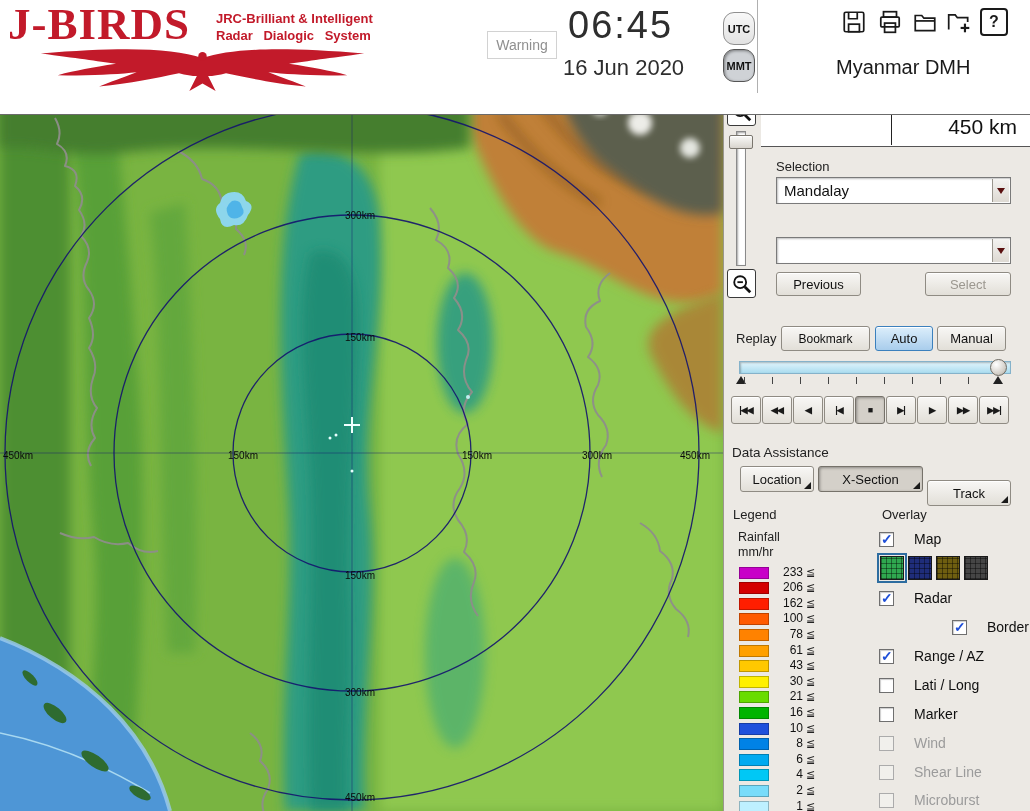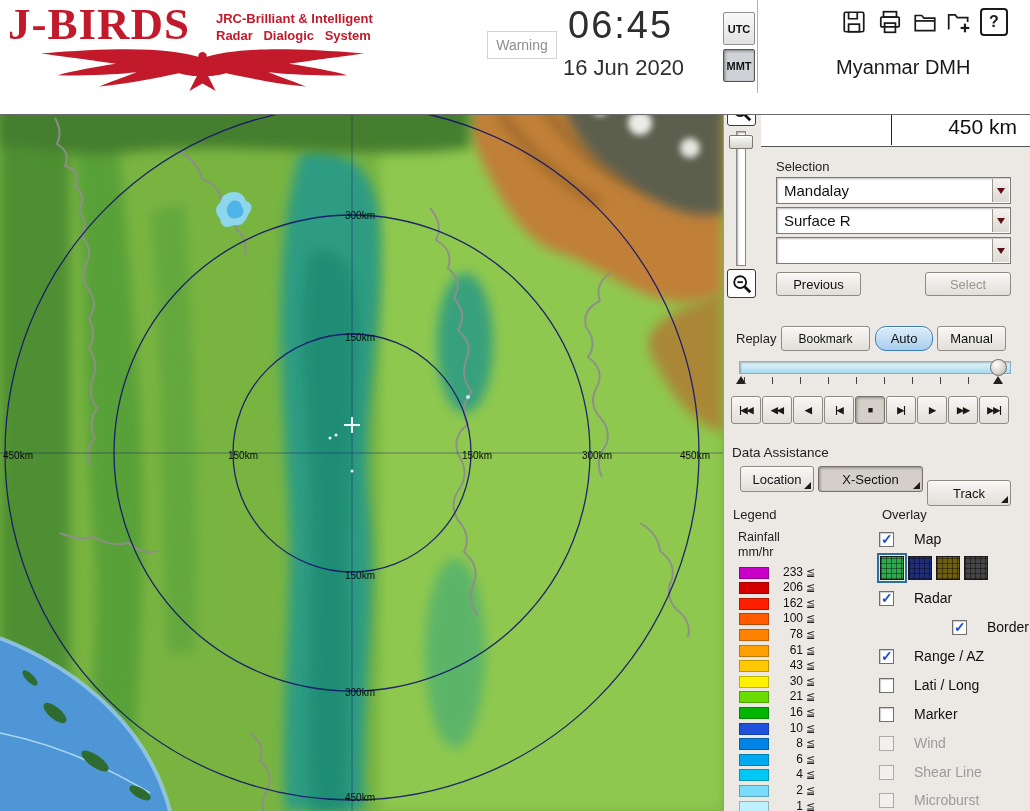--- a/index.html
+++ b/index.html
@@ -9,21 +9,21 @@
   
   .header { position:absolute; left:0; top:0; width:1030px; height:115px; background:#fff; border-bottom:1px solid #6b6b6b; z-index:5; }
   .logo-wrap { position:absolute; left:8px; top:2px; width:420px; height:90px; }
   .logo-title { position:absolute; left:0; top:-4px; font-family:"Liberation Serif", serif; font-weight:bold; font-size:45px; color:#C21A2A; letter-spacing:1px; }
   .logo-sub1 { position:absolute; left:208px; top:9px; font-size:13px; font-weight:bold; color:#C21A2A; }
   .logo-sub2 { position:absolute; left:208px; top:26px; font-size:13px; font-weight:bold; color:#C21A2A; word-spacing:7px; }
   .eagle { position:absolute; left:2px; top:44px; }
   .warning-box { position:absolute; left:487px; top:31px; width:70px; height:28px; background:#fff; border:1px solid #d2d2d2; color:#8f8f8f; font-size:14px; display:flex; align-items:center; justify-content:center; }
   .time-text { position:absolute; left:568px; top:4px; font-size:38px; color:#2e2e2e; letter-spacing:2px; }
   .date-text { position:absolute; left:563px; top:55px; font-size:22px; color:#2e2e2e; }
-  .tz-btn { position:absolute; width:32px; height:33px; font-size:11px; font-weight:bold; color:#111; display:flex; align-items:center; justify-content:center; background:linear-gradient(#f8f8f8,#e2e2e2); border:1px solid #8f8f8f; border-radius:2px; }
+  .tz-btn { position:absolute; width:32px; height:33px; font-size:11px; font-weight:bold; color:#111; display:flex; align-items:center; justify-content:center; background:linear-gradient(#f8f8f8,#e2e2e2); border:1px solid #8f8f8f; border-radius:11px; }
   .tz-utc { left:723px; top:12px; }
   .tz-mmt { left:723px; top:49px; }
   .tz-btn.sel { background:#cfd2d6; box-shadow:inset 1px 1px 3px rgba(0,0,0,.4); border-color:#555; }
   .hsep { position:absolute; left:757px; top:0; width:1px; height:93px; background:#b0b0b0; }
   .tool-btn { position:absolute; top:8px; width:28px; height:28px; display:flex; align-items:center; justify-content:center; background:transparent; cursor:pointer; }
   .help-box { border:2px solid #1a1a1a; border-radius:4px; font-size:16px; font-weight:bold; color:#1a1a1a; }
   .station { position:absolute; left:790px; top:56px; font-size:20px; color:#1a1a1a;margin-left:46px; }
 
   
   .map { position:absolute; left:0; top:93px; width:723px; height:718px; overflow:hidden; background:#79B441; }
@@ -44,21 +44,21 @@
 
   .sec-label { font-size:13px; color:#222; }
 
   .dropdown { width:235px; height:27px; background:#fff; border:1px solid #7a7a7a; box-shadow:inset 1px 1px 2px rgba(0,0,0,.25); display:flex; align-items:center; padding-left:7px; font-size:15px; color:#111; position:absolute; }
   .dd-btn { position:absolute; right:1px; top:1px; bottom:1px; width:17px; background:linear-gradient(#f4f3f1,#ddd9d2); border-left:1px solid #9a968e; display:flex; align-items:center; justify-content:center; }
   .dd-arrow { width:0; height:0; border-left:4px solid transparent; border-right:4px solid transparent; border-top:6px solid #5a1010; }
 
   .btn { background:linear-gradient(#f8f7f5,#e2dfd8); border:1px solid #8f8b83; border-radius:3px; box-shadow:inset 0 1px 0 #fff; font-size:13px; color:#111; display:flex; align-items:center; justify-content:center; position:absolute; }
   .btn.disabled { color:#9b978f; }
   .btn.pressed { background:#d4d0c9; box-shadow:inset 1px 1px 3px rgba(0,0,0,.35); border-color:#76726a; }
-  .btn.sel { background:linear-gradient(#dceefb,#a9cdec); border-color:#3b80bd;border-radius:11px; }
+  .btn.sel { background:linear-gradient(#dceefb,#a9cdec); border-color:#3b80bd; }
   .btn .corner { position:absolute; right:2px; bottom:2px; width:0; height:0; border-left:7px solid transparent; border-bottom:7px solid #1a1a1a; }
 
   .rtrack { left:15px; top:268px; width:272px; height:13px; background:linear-gradient(#e2f5fc,#aadcef); border:1px solid #85b2ca; box-shadow:inset 1px 1px 2px rgba(0,0,0,.25); }
   .rthumb { left:266px; top:266px; width:17px; height:17px; border-radius:50%; background:radial-gradient(circle at 35% 30%, #ffffff, #d3cfc8 65%, #a5a199); border:1px solid #6f6b63; }
   .tri-up { width:0; height:0; border-left:5px solid transparent; border-right:5px solid transparent; border-bottom:8px solid #222; }
   .ticks { left:20px; top:284px; width:252px; height:7px; background:repeating-linear-gradient(to right, #444 0 1px, transparent 1px 28px); }
 
   .pb-row { left:7px; top:303px; display:flex; gap:1px; }
   .pb-btn { position:static; width:30px; height:28px; font-size:9px; font-weight:bold; letter-spacing:-1px; color:#1a1a1a; }
 
@@ -262,26 +262,20 @@
   </div>
 
   <span class="abs sec-label" style="left:52px; top:66px;">Selection</span>
 
   <div class="dropdown" style="left:52px; top:84px;">
     <span>Mandalay</span>
     <span class="dd-btn">
         <span class="dd-arrow"></span>
       </span>
   </div>
-  <div class="dropdown" style="left:52px; top:114px;">
-    <span>Surface R</span>
-    <span class="dd-btn">
-        <span class="dd-arrow"></span>
-      </span>
-  </div>
   <div class="dropdown" style="left:52px; top:144px;">
     <span></span>
     <span class="dd-btn">
         <span class="dd-arrow"></span>
       </span>
   </div>
 
   <div class="btn" style="left:52px; top:179px; width:85px; height:24px;">Previous</div>
   <div class="btn disabled" style="left:201px; top:179px; width:86px; height:24px;">Select</div>
 

